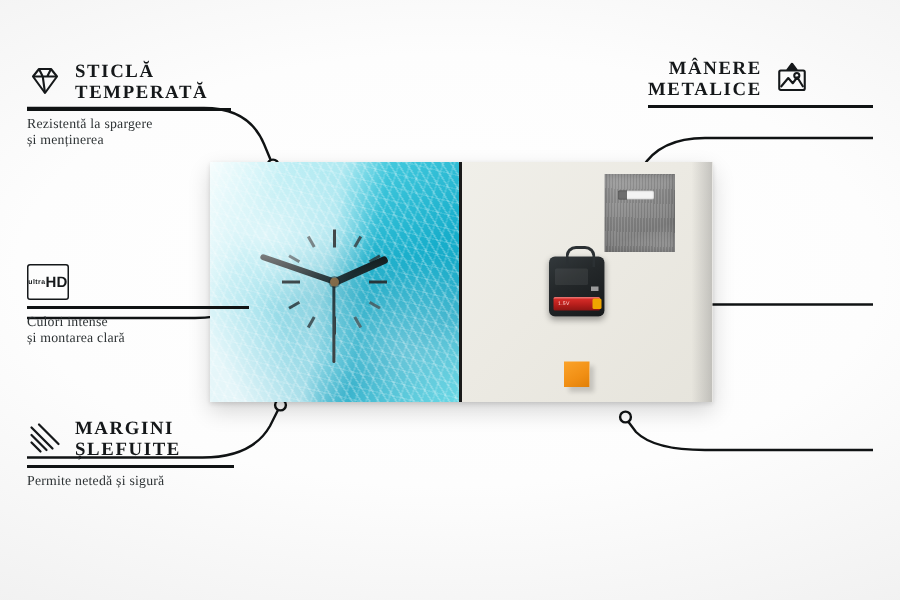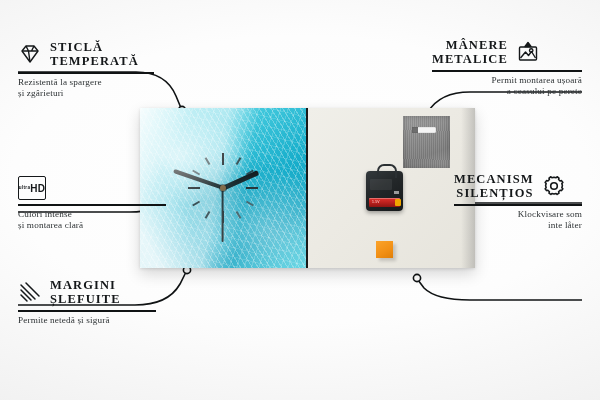--- a/index.html
+++ b/index.html
@@ -227,21 +227,21 @@
         <svg viewBox="0 0 24 24" fill="none" stroke="#15181a" stroke-width="1.4" stroke-linejoin="round">
           <path d="M4 9 L8 4 H16 L20 9 L12 20 Z"></path>
           <path d="M4 9 H20 M8 4 L10.5 9 L12 20 M16 4 L13.5 9"></path>
         </svg>
       </span>
       <span class="title">STICLĂ
 TEMPERATĂ</span>
     </div>
     <div class="rule"></div>
     <div class="sub">Rezistentă la spargere
-și zgârieturi</div>
+și menținerea</div>
   </div>
 
   <div class="callout left" style="left:18px;top:176px;width:148px;">
     <div class="head">
       <span class="hd-badge">
         <span class="u">ultra</span>
         <span class="h">HD</span>
       </span>
     </div>
     <div class="rule"></div>
@@ -270,34 +270,17 @@
       <span class="ico">
         <svg viewBox="0 0 24 24" fill="none" stroke="#15181a" stroke-width="1.4" stroke-linejoin="round">
           <path d="M12 2.5 L15 6.5 H9 Z" fill="#15181a"></path>
           <rect x="3.5" y="7" width="17" height="13" rx="1"></rect>
           <path d="M4.5 18 L9.5 12 L12.5 15.5 L15.5 11.5 L19.5 18"></path>
           <circle cx="15.2" cy="10.4" r="1.7"></circle>
         </svg>
       </span>
     </div>
     <div class="rule"></div>
-    <div class="sub">Permit montarea ușoară
-a ceasului pe perete</div>
-  </div>
-
-  <div class="callout right" style="right:18px;top:172px;width:128px;">
-    <div class="head">
-      <span class="title">MECANISM
-SILENȚIOS</span>
-      <span class="ico">
-        <svg viewBox="0 0 24 24" fill="none" stroke="#15181a" stroke-width="1.6" stroke-linejoin="round">
-          <path d="M12 3.2 l2.1 .55 1 -1.0 1.9 1.35 -.4 1.4 1.5 1.5 1.4 -.4 1.35 1.9 -1.0 1.0 .55 2.1 -.55 2.1 1.0 1.0 -1.35 1.9 -1.4 -.4 -1.5 1.5 .4 1.4 -1.9 1.35 -1.0 -1.0 -2.1 .55 -2.1 -.55 -1.0 1.0 -1.9 -1.35 .4 -1.4 -1.5 -1.5 -1.4 .4 -1.35 -1.9 1.0 -1.0 -.55 -2.1 .55 -2.1 -1.0 -1.0 1.35 -1.9 1.4 .4 1.5 -1.5 -.4 -1.4 1.9 -1.35 1.0 1.0 Z"></path>
-          <circle cx="12" cy="12" r="3.3"></circle>
-        </svg>
-      </span>
-    </div>
-    <div class="rule"></div>
-    <div class="sub">Klockvisare som
-inte låter</div>
-  </div>
+  </div>
+
 
 
 </div>
 
 </body></html>

